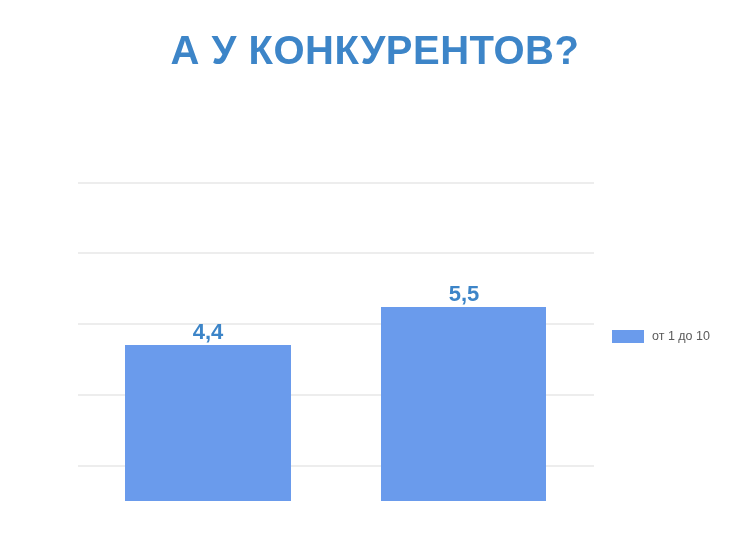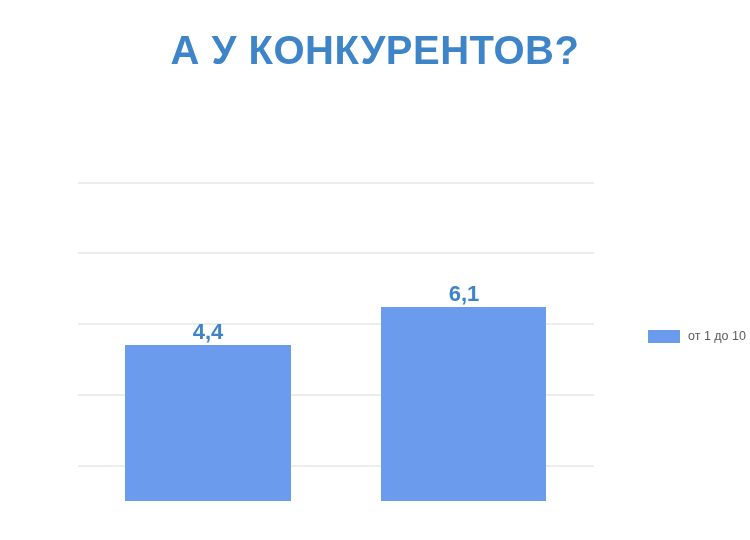--- a/index.html
+++ b/index.html
@@ -89,21 +89,20 @@
   }
 
   
   #legend {
     position: absolute;
     left: 612px;
     top: 179px;
     display: flex;
     align-items: center;
     gap: 8px;
-    margin-left: 36px;
   }
   #legend .swatch {
     width: 32px;
     height: 13px;
     background: #6a9bec;
     display: block;
   }
   #legend .legend-label {
     font-size: 12.5px;
     color: #5a5a5a;
@@ -124,21 +123,21 @@
       <div class="gridline" style="top:0px;"></div>
       <div class="gridline" style="top:70px;"></div>
       <div class="gridline" style="top:141px;"></div>
       <div class="gridline" style="top:212px;"></div>
       <div class="gridline" style="top:283px;"></div>
 
       <div class="bar" style="left:47px; width:166px; height:156px; bottom:31px;"></div>
       <div class="bar" style="left:303px; width:165px; height:194px; bottom:31px;"></div>
 
       <div class="bar-value" style="left:130px; top:137px;">4,4</div>
-      <div class="bar-value" style="left:386px; top:99px;">6,1</div>
+      <div class="bar-value" style="left:386px; top:99px;">5,5</div>
 
       <div class="xtick" style="left:130px; top:357px;">CEO, ТОП-менеджеры</div>
       <div class="xtick" style="left:386px; top:357px;">HR-менеджеры, рекрутеры</div>
     </div>
 
     <div id="legend">
       <span class="swatch"></span>
       <span class="legend-label">от 1 до 10</span>
     </div>
 

